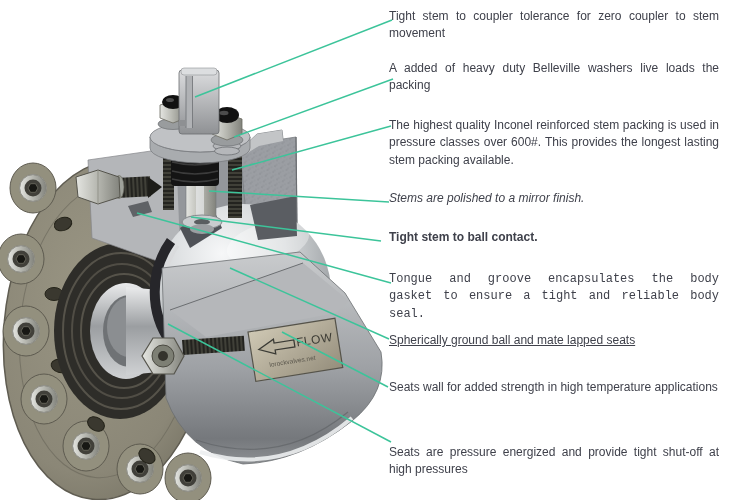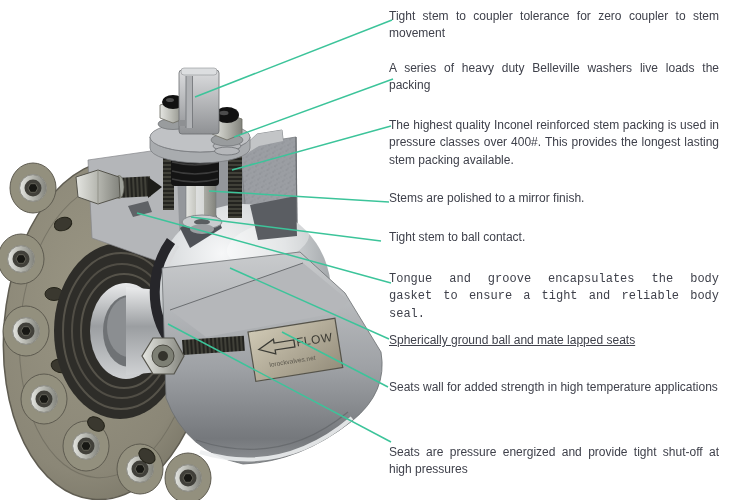--- a/index.html
+++ b/index.html
@@ -1,21 +1,21 @@
 <!DOCTYPE html>
 <html><head>
 <meta charset="utf-8">
 <style>
   html,body{margin:0;padding:0;background:#ffffff;}
   #stage{position:relative;width:733px;height:500px;background:#ffffff;overflow:hidden;
          font-family:"Liberation Sans",sans-serif;}
   #valve-svg{position:absolute;left:0;top:0;}
   .callout{position:absolute;left:389px;width:330px;font-size:12px;line-height:1.45;
            color:#3f414b;text-align:justify;}
-  .c1{top:8px;}  .c2{top:60px;} .c3{top:117px;} .c4{top:190px;} .c5{top:229px;}
+  .c1{top:8px;}  .c2{top:60px;} .c3{top:117px;} .c4{top:190px;font-style:italic;} .c5{top:229px;font-weight:bold;}
   .c6{top:271px;font-family:Liberation Mono, monospace;} .c7{top:332px;text-decoration:underline;} .c8{top:379px;} .c9{top:444px;}
 </style>
 </head>
 <body>
 
 <div id="stage">
 
 <svg id="valve-svg" width="733" height="500" viewBox="0 0 733 500">
   <defs>
     <radialGradient id="ballG" cx="38%" cy="28%" r="80%">
@@ -232,22 +232,22 @@
     <line x1="191" y1="217" x2="381" y2="241" stroke="#3cc49a"></line>
     <line x1="137" y1="213" x2="391" y2="283" stroke="#3cc49a"></line>
     <line x1="230" y1="268" x2="389" y2="339" stroke="#3cc49a"></line>
     <line x1="282" y1="332" x2="388" y2="387" stroke="#3cc49a"></line>
     <line x1="168" y1="324" x2="391" y2="442" stroke="#3cc49a"></line>
   </g>
 </svg>
 
 <div>
   <div class="callout c1">Tight stem to coupler tolerance for zero coupler to stem movement</div>
-  <div class="callout c2">A series of heavy duty Belleville washers live loads the packing</div>
-  <div class="callout c3">The highest quality Inconel reinforced stem packing is used in pressure classes over 400#.  This provides the longest lasting stem packing available.</div>
+  <div class="callout c2">A added of heavy duty Belleville washers live loads the packing</div>
+  <div class="callout c3">The highest quality Inconel reinforced stem packing is used in pressure classes over 600#.  This provides the longest lasting stem packing available.</div>
   <div class="callout c4">Stems are polished to a mirror finish.</div>
   <div class="callout c5">Tight stem to ball contact.</div>
   <div class="callout c6">Tongue and groove encapsulates the body gasket to ensure a tight and reliable body seal.</div>
   <div class="callout c7">Spherically ground ball and mate lapped seats</div>
   <div class="callout c8">Seats wall for added strength in high temperature applications</div>
   <div class="callout c9">Seats are pressure energized and provide tight shut-off at high pressures</div>
 </div>
 
 </div>
 

